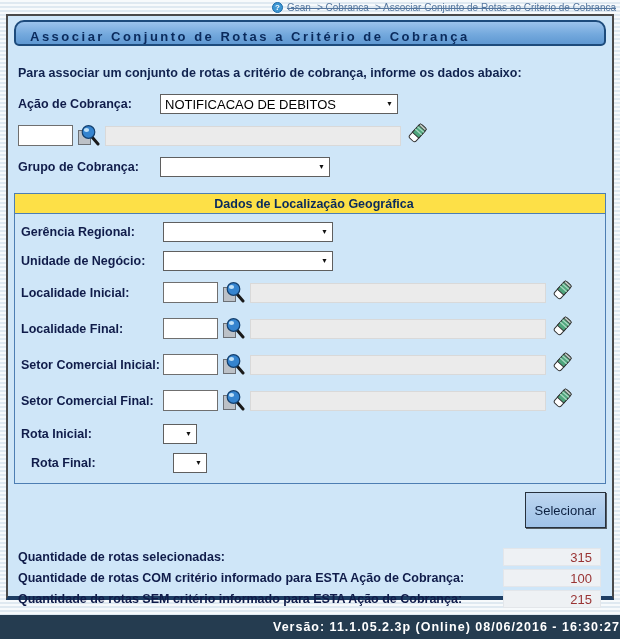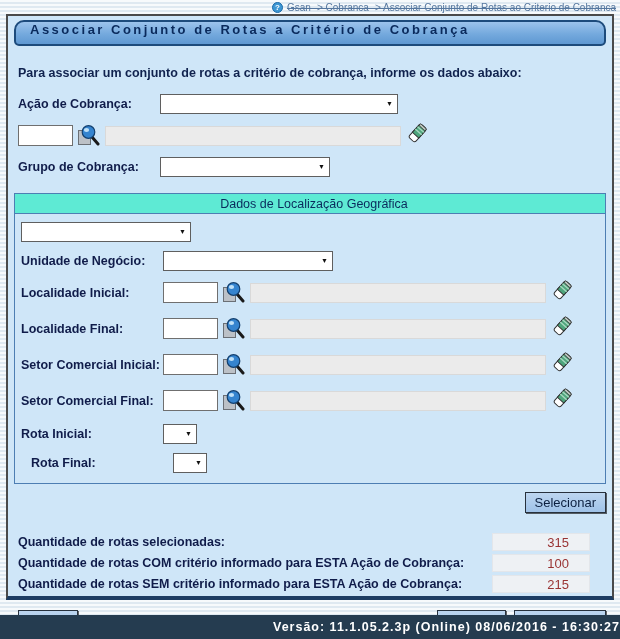--- a/index.html
+++ b/index.html
@@ -15,21 +15,21 @@
   .help-icon { width:11px; height:11px; border-radius:50%; background:#3d97d4; border:1px solid #1c6aa8;
     color:#fff; font-size:8px; font-weight:bold; line-height:9px; text-align:center; flex:0 0 auto; cursor:pointer; }
   .crumb-text { font-size:10px; color:#55779f; text-decoration:line-through; white-space:nowrap; cursor:pointer; }
 
   
   .window { margin:0 6px; height:586px; background:#cfe6f8;
     border:2px solid #4a4a4a; border-bottom:4px solid #1d3d63; padding:4px 6px; }
 
   .titlebar { height:26px; border:2px solid #1d4b7c; border-radius:10px 10px 5px 5px;
     background:linear-gradient(180deg,#9cc3ec 0%,#74a9dd 55%,#5f98d2 100%);
-    display:flex; align-items:flex-start; padding-left:14px; }
+    display:flex; align-items:flex-end; padding-left:14px; }
   .titlebar span { font-size:13px; font-weight:bold; letter-spacing:2.5px; color:#0a2a5c; }
 
   .intro { margin:20px 0 14px 4px; font-size:12.5px; color:#10224e;font-weight:bold; }
 
   .row { display:flex; align-items:center; margin:0 0 9px 4px; }
   .row .lbl { width:142px; flex:0 0 auto; font-size:12.5px; font-weight:bold; color:#101c4a; }
 
   .select { position:relative; height:20px; background:#fff; border:1px solid #5f5f5f;
     font-size:13px; color:#000; padding:2px 18px 0 4px; cursor:pointer; overflow:hidden; white-space:nowrap; }
   .select .arr { position:absolute; right:4px; top:5px; font-size:7px; color:#111; }
@@ -37,36 +37,36 @@
 
   .txt { width:55px; height:21px; border:1px solid #6f6f6f; background:#fff; font-size:13px; padding:0 3px;
     font-family:"Liberation Sans", sans-serif; }
   .iconbtn { width:23px; height:23px; margin-left:4px; background:none; border:none; padding:0; cursor:pointer; flex:0 0 auto; }
   .ro { width:296px; height:20px; background:#ebebeb; border:1px solid #d9d9d9; margin-left:5px;
     font-size:12px; color:#333; padding:2px 4px; overflow:hidden; }
   .eraser { margin-left:7px; }
 
   
   .geo { border:1px solid #4d7eb3; margin-top:16px; padding:0 4px 4px 4px; }
-  .geo-header { height:20px; margin:0 -4px 8px -4px; background:#5eead4; border-bottom:1px solid #4d7eb3;
-    text-align:center; font-size:12.5px; font-weight:normal; color:#0a2a5c; line-height:20px;padding-left:8px; }
+  .geo-header { height:20px; margin:0 -4px 8px -4px; background:#fde047; border-bottom:1px solid #4d7eb3;
+    text-align:center; font-size:12.5px; font-weight:bold; color:#0a2a5c; line-height:20px;padding-left:8px; }
   .geo .row { margin-left:2px; }
   .geo .pick { margin-bottom:11px; }
 
   .sel-row { display:flex; justify-content:flex-end; margin-top:8px; }
 
   .btn { background:linear-gradient(180deg,#bdd6f0,#9fc2e8); border:1px solid #27313d;
     box-shadow:1px 1px 0 rgba(20,20,20,0.65); color:#0c2040; font-size:13px;
-    font-family:"Liberation Sans", sans-serif; padding:2px 9px; height:21px; cursor:pointer; }
-
-  .totals { margin:20px 16px 0 4px; }
+    font-family:"Liberation Sans", sans-serif; padding:2px 9px; height:36px; cursor:pointer; }
+
+  .totals { margin:20px 5px 0 4px; }
   .tot-row { display:flex; align-items:center; margin-bottom:3px; }
   .tot-row .lbl { flex:1; font-size:12.5px; font-weight:bold; color:#101c4a; }
   .tot-val { width:98px; height:18px; background:#eef1f4; border:1px solid #e3e6ea;
-    font-size:13px; color:#993333; text-align:right; padding:1px 20px 0 0; }
+    font-size:13px; color:#993333; text-align:right; padding:1px 8px 0 0; }
 
   .footbtns { display:flex; align-items:center; margin:17px 0 0 4px; }
   .footbtns .spacer { flex:1; }
   .footbtns .btn + .btn { margin-left:8px; }
 
   
   .versionbar { position:absolute; left:0; bottom:0; width:620px; height:24px; background:#253c50;
     display:flex; align-items:center; justify-content:flex-end; padding-right:0; }
   .versionbar span { color:#ffffff; font-size:12.5px; font-weight:bold; letter-spacing:1px; }
 </style>
@@ -82,20 +82,21 @@
 
   <div class="titlebar">
     <span>Associar Conjunto de Rotas a Critério de Cobrança</span>
   </div>
 
   <div class="intro">Para associar um conjunto de rotas a critério de cobrança, informe os dados abaixo:</div>
 
   <div class="row">
     <span class="lbl">Ação de Cobrança:</span>
     <div class="select w238">
+      <span>NOTIFICACAO DE DEBITOS</span>
       <span class="arr">▼</span>
     </div>
   </div>
 
   <div class="row">
     <input class="txt" value="" style="">
     <button class="iconbtn">
       <svg width="23" height="23" viewBox="0 0 23 23">
         <rect x="1.5" y="6.5" width="12" height="14" fill="#bcc1c7" stroke="#6a6f75"></rect>
         <line x1="15" y1="13" x2="21" y2="20" stroke="#1a1a1a" stroke-width="3" stroke-linecap="round"></line>
@@ -122,20 +123,21 @@
     <div class="select w170">
       <span></span>
       <span class="arr">▼</span>
     </div>
   </div>
 
   <div class="geo">
     <div class="geo-header">Dados de Localização Geográfica</div>
 
     <div class="row">
+      <span class="lbl">Gerência Regional:</span>
       <div class="select w170">
         <span></span>
         <span class="arr">▼</span>
       </div>
     </div>
 
     <div class="row">
       <span class="lbl">Unidade de Negócio:</span>
       <div class="select w170">
         <span></span>

